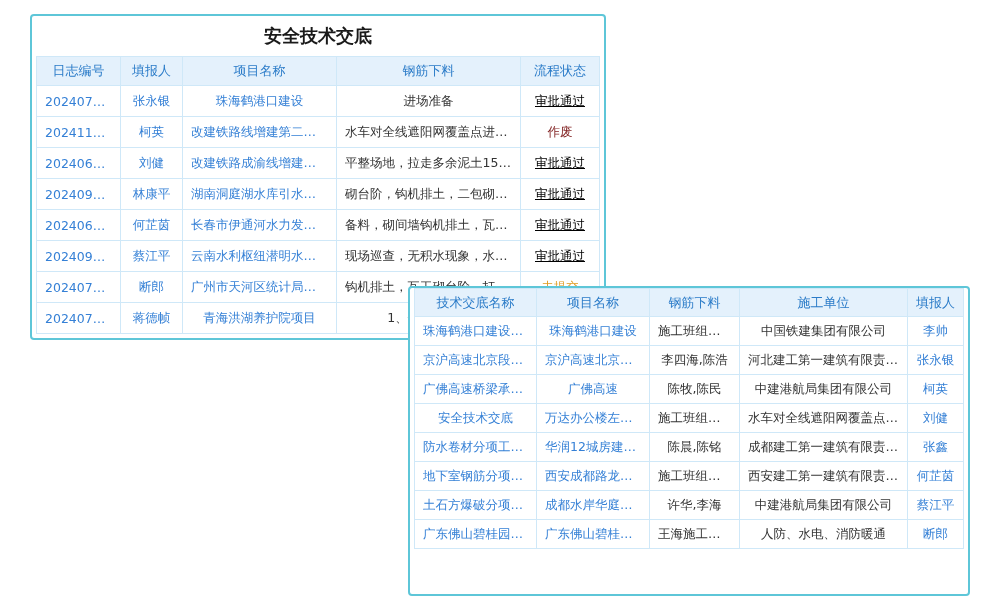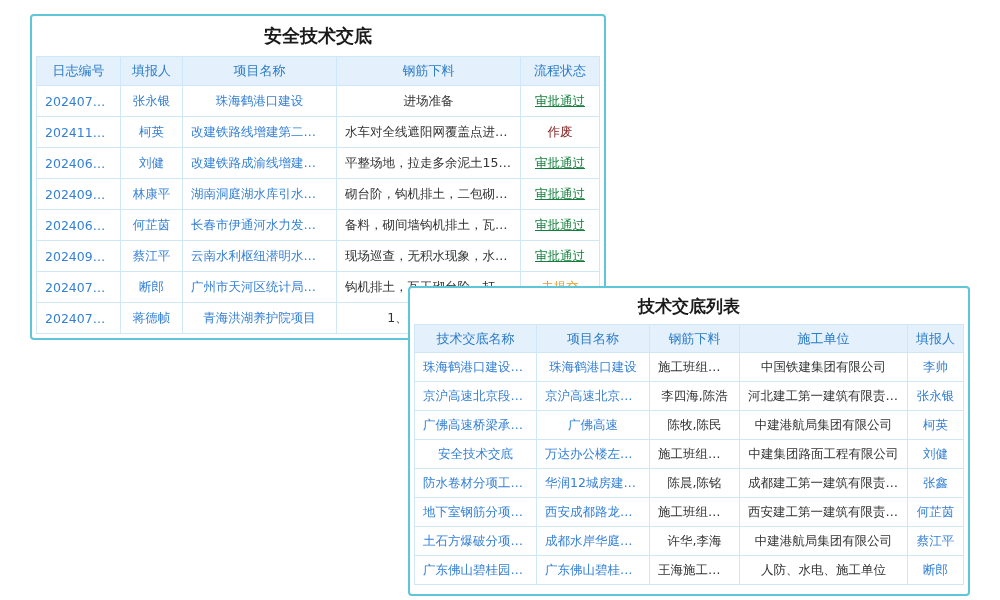--- a/index.html
+++ b/index.html
@@ -41,21 +41,21 @@
   #log-table col.c1 { width: 62px; }
   #log-table col.c2 { width: 154px; }
   #log-table col.c3 { width: 184px; }
   #disc-table col.c0 { width: 122px; }
   #disc-table col.c1 { width: 113px; }
   #disc-table col.c2 { width: 90px; }
   #disc-table col.c3 { width: 168px; }
   td.al-center { text-align: center; }
   td.al-left { text-align: center; }
   td.link { color: #3580d6; cursor: pointer; }
-  td.status.approved { color: #15803d; text-decoration: underline; }
+  td.status.approved { color: #000000; text-decoration: underline; }
   td.status.void { color: #7f1d1d; }
   td.status.pending { color: #e09a1e; text-decoration: underline; }
 </style>
 </head>
 <body>
 
 <div class="panel" id="log-panel">
   <div class="panel-title">安全技术交底</div>
   <table id="log-table">
       <colgroup>
@@ -129,21 +129,20 @@
           <td class="al-center link">蒋德帧</td>
           <td class="al-left link">青海洪湖养护院项目</td>
           <td class="al-left text">1、钢筋下料...</td>
           <td class="al-center status"></td>
         </tr>
       </tbody>
     </table>
 </div>
 
 <div class="panel" id="disclosure-panel">
-  <div class="panel-title">技术交底列表</div>
   <table id="disc-table">
       <colgroup>
         <col class="c0">
         <col class="c1">
         <col class="c2">
         <col class="c3">
         <col class="c4">
       </colgroup>
       <thead>
         <tr>
@@ -173,21 +172,21 @@
           <td class="al-left link">广佛高速桥梁承台施...</td>
           <td class="al-left link">广佛高速</td>
           <td class="al-left text">陈牧,陈民</td>
           <td class="al-left text">中建港航局集团有限公司</td>
           <td class="al-center link">柯英</td>
         </tr>
         <tr>
           <td class="al-left link">安全技术交底</td>
           <td class="al-left link">万达办公楼左侧A...</td>
           <td class="al-left text">施工班组带班...</td>
-          <td class="al-left text">中建集团路面工程有限公司</td>
+          <td class="al-left text">水车对全线遮阳网覆盖点进行</td>
           <td class="al-center link">刘健</td>
         </tr>
         <tr>
           <td class="al-left link">防水卷材分项工程施...</td>
           <td class="al-left link">华润12城房建工...</td>
           <td class="al-left text">陈晨,陈铭</td>
           <td class="al-left text">成都建工第一建筑有限责任公司</td>
           <td class="al-center link">张鑫</td>
         </tr>
         <tr>
@@ -201,18 +200,18 @@
           <td class="al-left link">土石方爆破分项工程...</td>
           <td class="al-left link">成都水岸华庭名苑...</td>
           <td class="al-left text">许华,李海</td>
           <td class="al-left text">中建港航局集团有限公司</td>
           <td class="al-center link">蔡江平</td>
         </tr>
         <tr>
           <td class="al-left link">广东佛山碧桂园项目...</td>
           <td class="al-left link">广东佛山碧桂园项目</td>
           <td class="al-left text">王海施工队全队</td>
-          <td class="al-left text">人防、水电、施工单位</td>
+          <td class="al-left text">人防、水电、消防暖通</td>
           <td class="al-center link">断郎</td>
         </tr>
       </tbody>
     </table>
 </div>
 
 </body></html>

